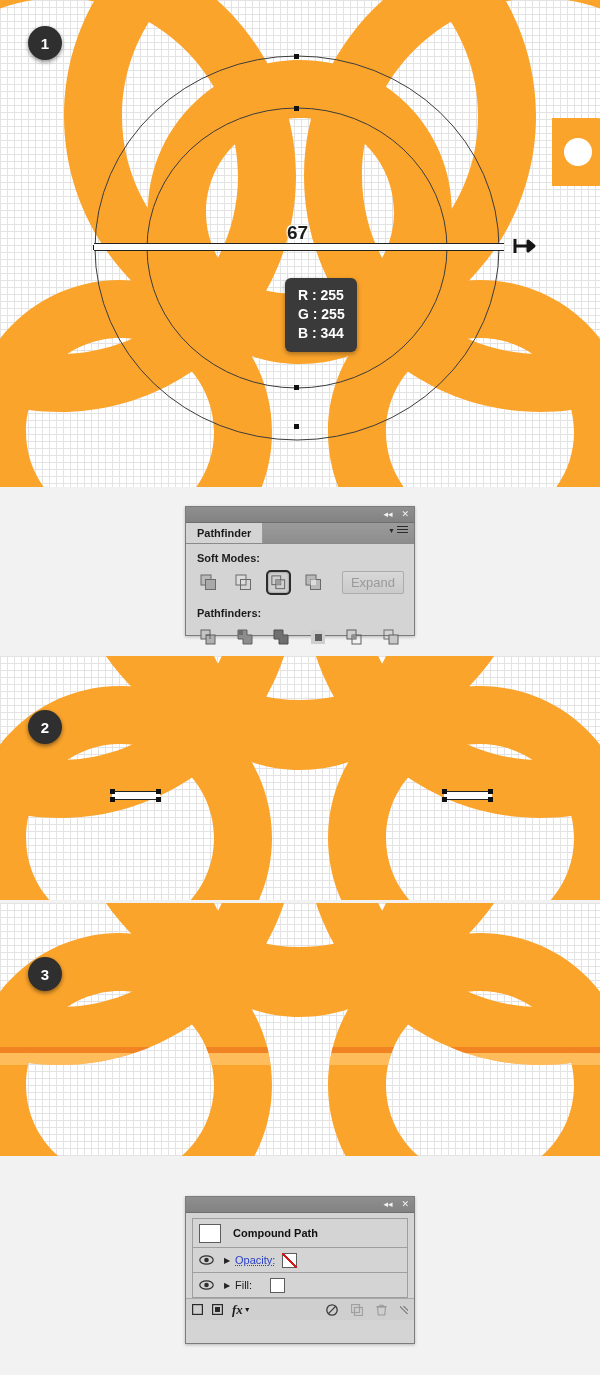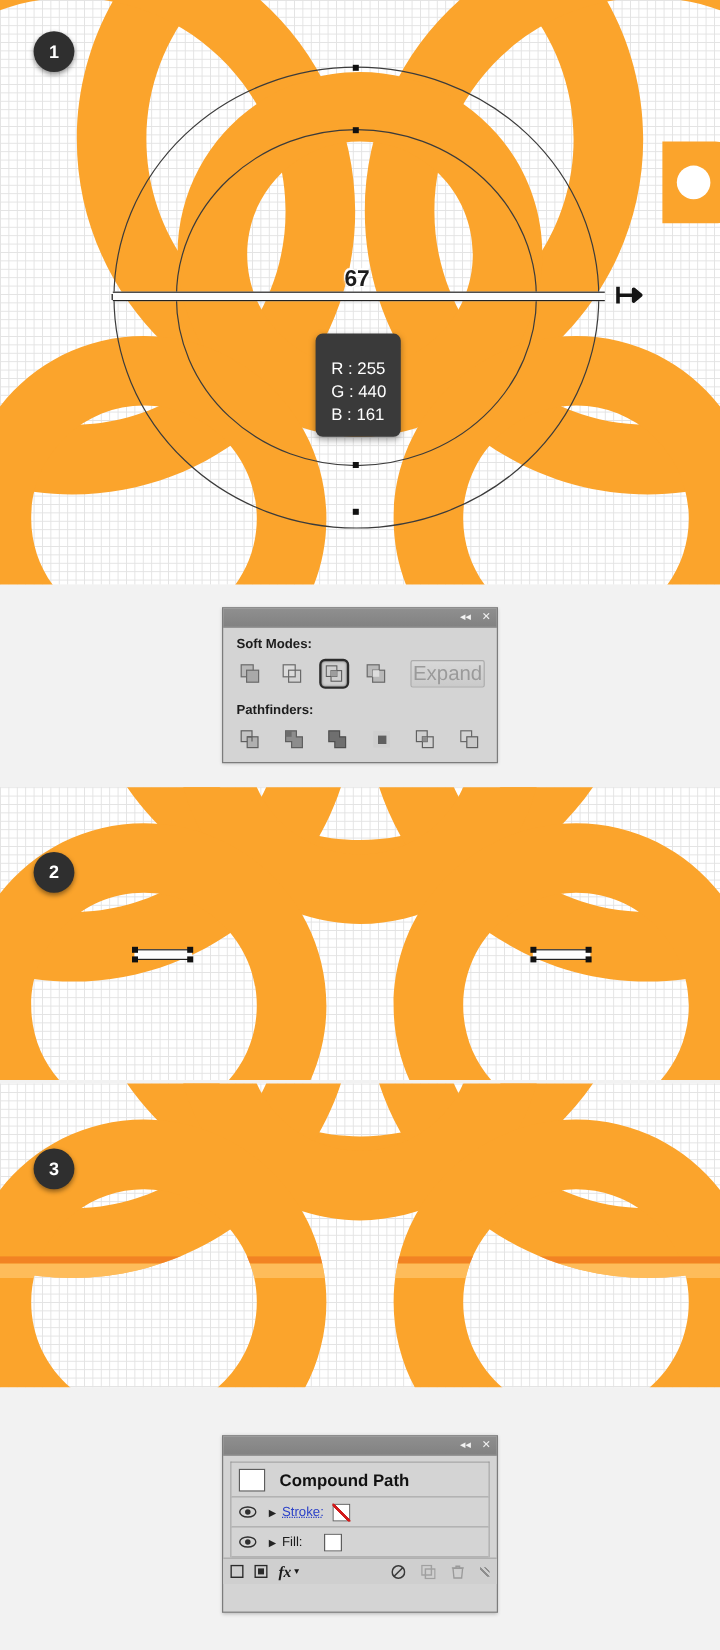--- a/index.html
+++ b/index.html
@@ -39,23 +39,24 @@
     position:absolute;z-index:35;
     font-size:19px;font-weight:bold;color:#1c1c1c;
     text-shadow:0 0 2px #fff,0 0 3px #fff,1px 1px 0 #fff,-1px -1px 0 #fff;
     margin-top:12px;
   }
 
   
   .rgbtip{
     position:absolute;z-index:38;
     background:#3a3a3a;border-radius:6px;color:#fff;
-    padding:20px 12px 9px 13px;
-    font-size:14px;line-height:19px;font-weight:normal;
+    padding:8px 12px 9px 13px;
+    font-size:14px;line-height:19px;font-weight:bold;
     box-shadow:0 2px 5px rgba(0,0,0,.35);
+    margin-left:22px;
   }
   .rgbtip div{white-space:pre;}
 
   
   .selbar{position:absolute;z-index:30;}
   .selbar .bar{
     position:absolute;left:0;top:0;width:100%;height:100%;
     background:#fdfdfd;border-top:1px solid #222;border-bottom:1px solid #222;
     box-sizing:border-box;
   }
@@ -112,21 +113,21 @@
   }
   .pf-btn.sel{
     border:2px solid #2c2c2c;border-radius:5px;
     box-shadow:inset 0 0 2px rgba(0,0,0,.5);
     background:#cfcfcf;
   }
   .expand-btn{
     margin-left:6px;flex:1;height:21px;border:1px solid #ababab;border-radius:2px;
     background:linear-gradient(to bottom,#d8d8d8,#cacaca);
     display:flex;align-items:center;justify-content:center;
-    color:#9a9a9a;font-size:17px;
+    color:#9a9a9a;font-size:13px;
   }
   .pf-row2{display:flex;align-items:center;justify-content:space-between;}
   .pf-row2 .pf-btn{margin-right:0;}
 
   
   .ap-row{
     display:flex;align-items:center;height:25px;
     border-bottom:1px solid #9e9e9e;background:#d4d4d4;
     box-sizing:border-box;
   }
@@ -146,21 +147,21 @@
     background:linear-gradient(to top right,transparent 44%,#d21a1a 44%,#d21a1a 56%,transparent 56%);
   }
   .ap-head{
     display:flex;align-items:center;height:28px;background:#d4d4d4;
     border-bottom:1px solid #9e9e9e;
   }
   .ap-head .bigsw{
     width:22px;height:19px;background:#fff;border:1px solid #5d5d5d;
     margin:0 12px 0 6px;box-sizing:border-box;
   }
-  .ap-head .ttl{font-size:14px;font-weight:bold;color:#111;}
+  .ap-head .ttl{font-size:11px;font-weight:bold;color:#111;}
   .ap-footer{
     height:21px;display:flex;align-items:center;
     background:#cfcfcf;border-top:1px solid #a8a8a8;
     padding:0 6px;position:relative;
   }
   .ap-footer .fi{margin-right:9px;display:flex;align-items:center;}
   .ap-footer .right{position:absolute;right:6px;display:flex;align-items:center;gap:13px;}
   .grip{
     width:8px;height:8px;
     background:
@@ -210,36 +211,43 @@
     </svg>
 
     <div class="selbar" style="left:94px;top:243px;width:410px;height:8px;">
       <div class="bar"></div>
     </div>
 
     <div class="meas" style="left:287px;top:210px;">67</div>
 
     <div class="rgbtip" style="left:263px;top:278px;">
       <div>R : 255</div>
-      <div>G : 440</div>
-      <div>B : 161</div>
+      <div>G : 255</div>
+      <div>B : 344</div>
     </div>
 
     <svg class="cursor-arrow" style="left:512px;top:237px;" width="28" height="18" viewBox="0 0 28 18">
       <path d="M3,2 v14 M3,9 h17 M16,4 l6,5 l-6,5 z" stroke="#151515" stroke-width="3" fill="#151515" stroke-linejoin="round"></path>
     </svg>
 
     <div class="badge" style="left:28px;top:26px;">1</div>
   </div>
 
   <div class="panel" style="left:185px;top:506px;width:230px;height:130px;">
     <div class="panel-titlebar">
       <div class="tb-btns">
         <span>◂◂</span>
         <span>✕</span>
+      </div>
+    </div>
+    <div class="panel-tabs">
+      <div class="panel-tab">Pathfinder</div>
+      <div class="tab-menu">
+        <span class="caret">▼</span>
+        <span class="burger"></span>
       </div>
     </div>
     <div class="panel-body">
       <div class="sec-label">Soft Modes:</div>
       <div class="pf-row">
         <div class="pf-btn">
           <svg width="17" height="17" viewBox="0 0 17 17">
               <rect x="1" y="1" width="10" height="10" fill="#b9b9b9" stroke="#6a6a6a"></rect>
               <rect x="5.5" y="5.5" width="10" height="10" fill="#a9a9a9" stroke="#6a6a6a"></rect>
             </svg>
@@ -396,21 +404,21 @@
         </div>
 
         <div class="ap-row">
           <div class="ap-eye">
             <svg width="15" height="10" viewBox="0 0 15 10">
                 <ellipse cx="7.5" cy="5" rx="6.7" ry="4.2" fill="none" stroke="#2f2f2f" stroke-width="1.2"></ellipse>
                 <circle cx="7.5" cy="5" r="2.3" fill="#2f2f2f"></circle>
               </svg>
           </div>
           <div class="ap-tri">▶</div>
-          <div class="ap-label link">Stroke:</div>
+          <div class="ap-label link">Opacity:</div>
           <div class="swatch none"></div>
         </div>
 
         <div class="ap-row">
           <div class="ap-eye">
             <svg width="15" height="10" viewBox="0 0 15 10">
                 <ellipse cx="7.5" cy="5" rx="6.7" ry="4.2" fill="none" stroke="#2f2f2f" stroke-width="1.2"></ellipse>
                 <circle cx="7.5" cy="5" r="2.3" fill="#2f2f2f"></circle>
               </svg>
           </div>

